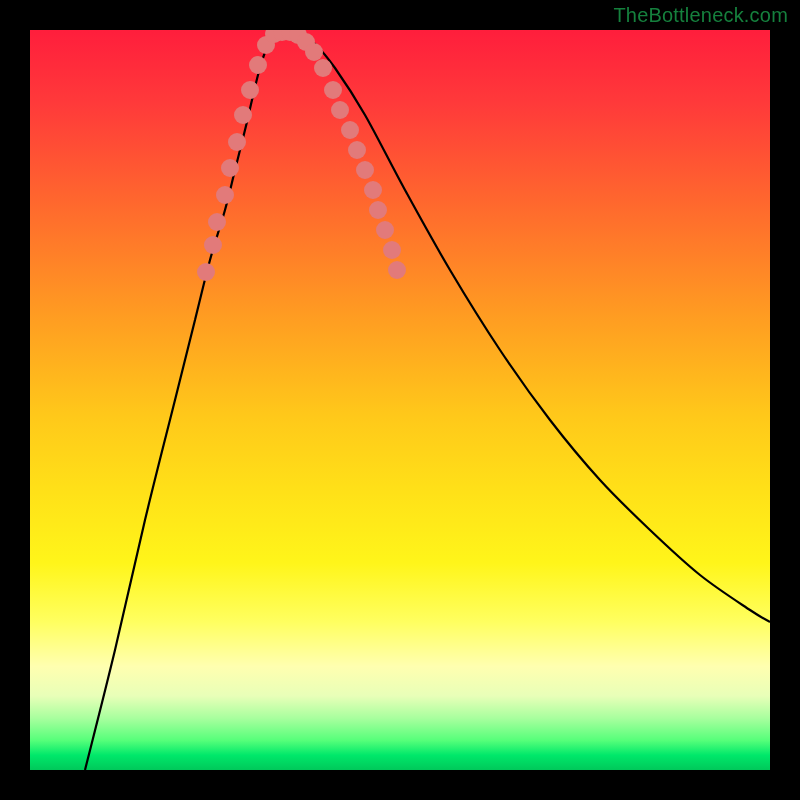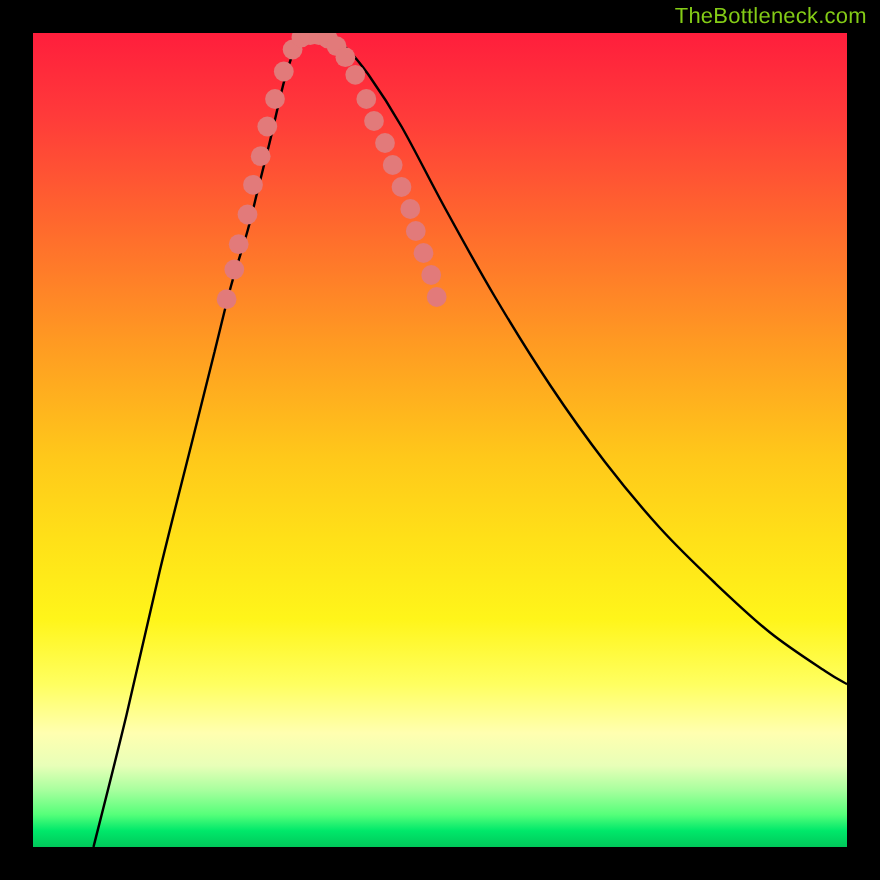--- a/index.html
+++ b/index.html
@@ -42,21 +42,21 @@
       #a8ff9e 93%,
       #56ff7a 96%,
       #00e86a 98%,
       #00c85a 100%
     );
   }
   .watermark {
     position: absolute;
     top: 4px;
     right: 12px;
-    color: #84cc16;
+    color: #15803d;
     font-size: 20px;
     font-weight: 500;
     letter-spacing: 0.2px;
     user-select: none;
   }
   svg.curve {
     position: absolute;
     inset: 0;
   }
   .curve-path {

